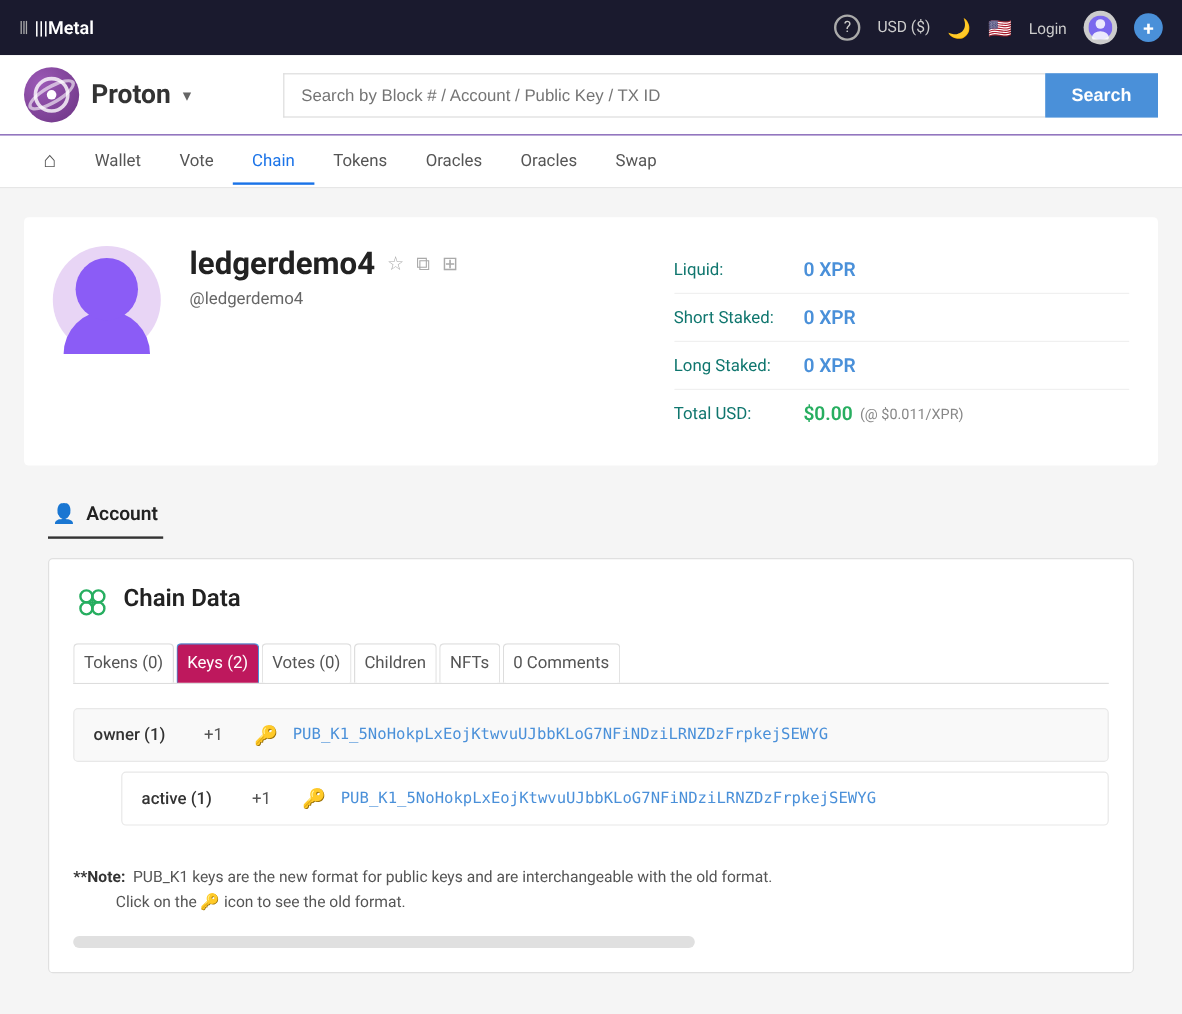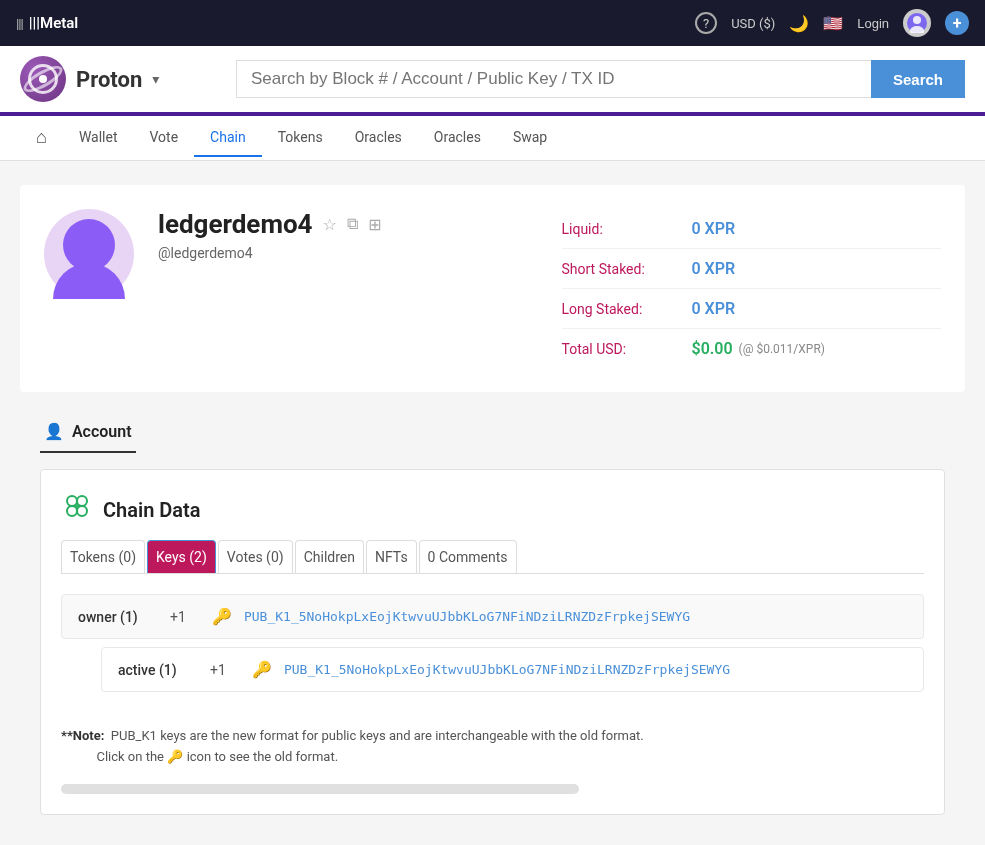--- a/index.html
+++ b/index.html
@@ -81,21 +81,21 @@
       border-radius: 50%;
       overflow: hidden;
       display: flex;
       align-items: center;
       justify-content: center;
     }
 
     
     .header-bar {
       background: white;
-      border-bottom: 4px solid #4c1d95;
+      border-bottom: 1px solid #4c1d95;
       padding: 10px 20px;
       display: flex;
       align-items: center;
       gap: 16px;
     }
     .proton-brand {
       display: flex;
       align-items: center;
       gap: 10px;
       min-width: 200px;
@@ -150,21 +150,21 @@
     .search-area {
       flex: 1;
       display: flex;
       gap: 0;
     }
     .search-input {
       flex: 1;
       border: 1px solid #ddd;
       border-right: none;
       padding: 8px 14px;
-      font-size: 17px;
+      font-size: 14px;
       outline: none;
       color: #999;
     }
     .search-btn {
       background: #4a90d9;
       color: white;
       border: none;
       padding: 10px 22px;
       font-size: 15px;
       font-weight: 600;
@@ -249,23 +249,23 @@
       max-width: 480px;
     }
     .stat-row {
       display: flex;
       align-items: center;
       padding: 10px 0;
       border-bottom: 1px solid #f0f0f0;
     }
     .stat-row:last-child { border-bottom: none; }
     .stat-label {
-      width: 130px;
-      font-size: 14px;
-      color: #be185d;
+      width: 108px;
+      font-size: 14px;
+      color: #0f766e;
     }
     .stat-value {
       font-size: 16px;
       font-weight: 600;
       color: #4a90d9;
     }
     .stat-value.green { color: #27ae60; }
     .stat-note {
       font-size: 12px;
       color: #888;
@@ -292,21 +292,21 @@
     
     .chain-data-card {
       background: white;
       border-radius: 4px;
       border: 1px solid #e0e0e0;
       margin: 16px 20px;
       padding: 20px;
     }
     .chain-data-header {
       display: flex;
-      align-items: flex-end;
+      align-items: flex-start;
       gap: 10px;
       margin-bottom: 18px;
     }
     .chain-icon {
       width: 32px;
       height: 32px;
       display: flex;
       align-items: center;
       justify-content: center;
       color: #27ae60;

